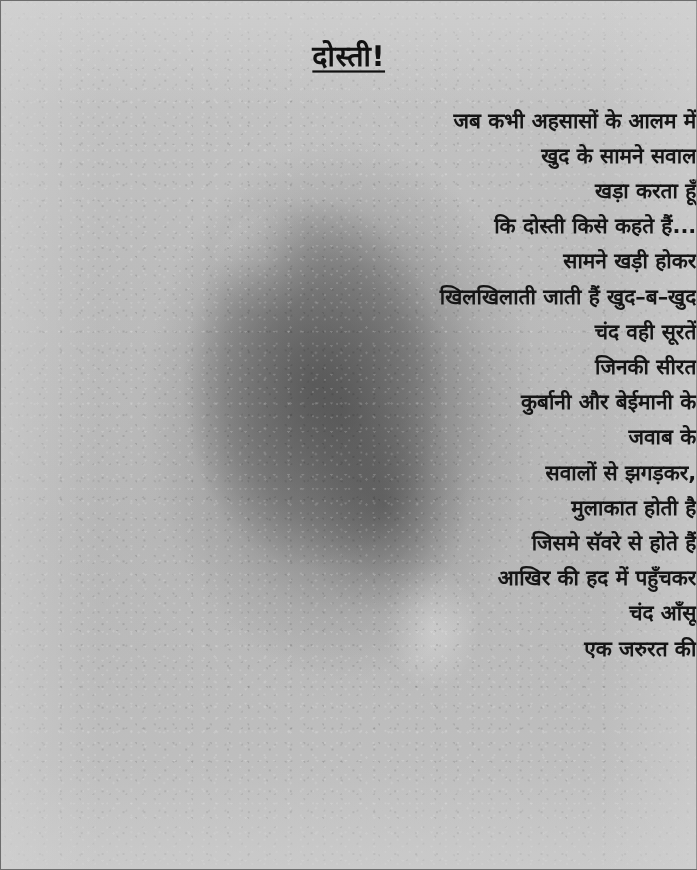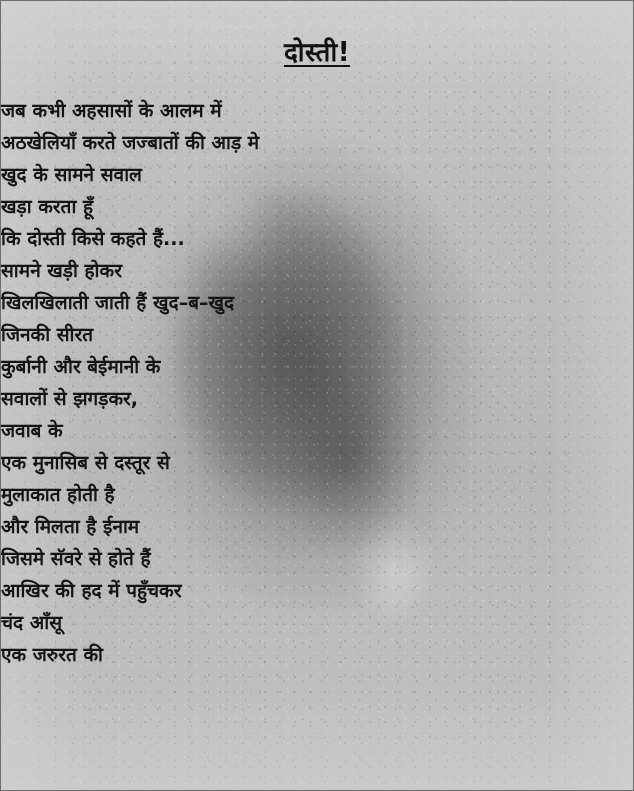--- a/index.html
+++ b/index.html
@@ -83,49 +83,47 @@
     display: block;
   }
 
   .poem-line {
     font-family: "DejaVu Sans", sans-serif;
     font-size: 19px;
     font-weight: bold;
     color: #151515;
     line-height: 32px;
     white-space: nowrap;
-    text-align: left;
+    text-align: right;
   }
 </style>
 </head>
 <body>
 
 <div id="poem-card">
   <div id="bg-texture"></div>
   <div id="bg-noise"></div>
   <div id="bg-vignette"></div>
 
   <div id="poem-content">
     <div id="poem-title">दोस्ती!</div>
 
     <div id="poem-lines">
       <div class="poem-line">जब कभी अहसासों के आलम में</div>
-      <div class="poem-line">अठखेलियाँ करते जज्बातों की आड़ मे</div>
       <div class="poem-line">खुद के सामने सवाल</div>
       <div class="poem-line">खड़ा करता हूँ</div>
       <div class="poem-line">कि दोस्ती किसे कहते हैं...</div>
       <div class="poem-line">सामने खड़ी होकर</div>
       <div class="poem-line">खिलखिलाती जाती हैं खुद–ब–खुद</div>
+      <div class="poem-line">चंद वही सूरतें</div>
       <div class="poem-line">जिनकी सीरत</div>
       <div class="poem-line">कुर्बानी और बेईमानी के</div>
+      <div class="poem-line">जवाब के</div>
       <div class="poem-line">सवालों से झगड़कर,</div>
-      <div class="poem-line">जवाब के</div>
-      <div class="poem-line">एक मुनासिब से दस्तूर से</div>
       <div class="poem-line">मुलाकात होती है</div>
-      <div class="poem-line">और मिलता है ईनाम</div>
       <div class="poem-line">जिसमे सॅवरे से होते हैं</div>
       <div class="poem-line">आखिर की हद में पहुँचकर</div>
       <div class="poem-line">चंद ऑंसू</div>
       <div class="poem-line">एक जरुरत की</div>
 
     </div>
   </div>
 </div>
 
 </body></html>

